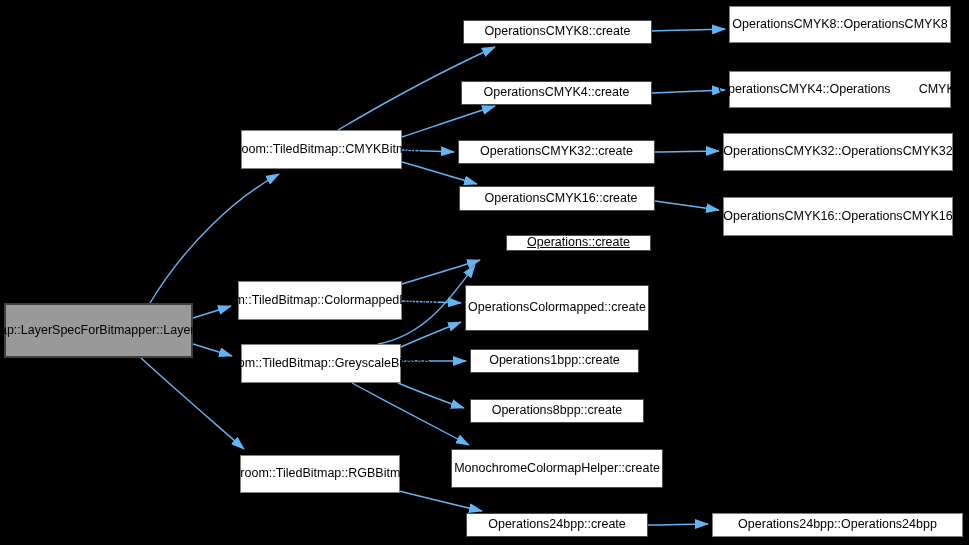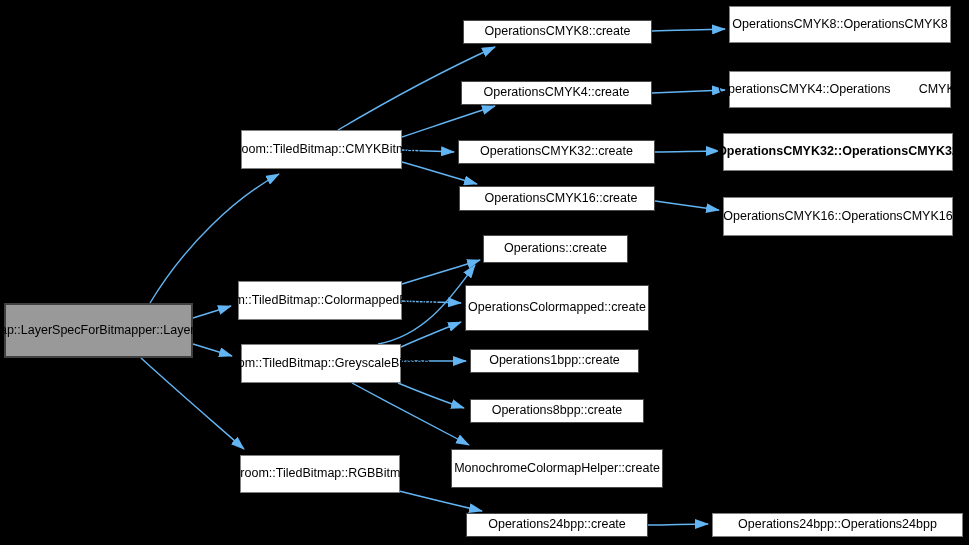--- a/index.html
+++ b/index.html
@@ -83,21 +83,21 @@
     </div>
     <div class="node link" style="left: 461px; top: 81px; width: 191px; height: 24px;">
       <span class="node-line">OperationsCMYK4::create</span>
     </div>
     <div class="node link" style="left: 458px; top: 140px; width: 197px; height: 24px;">
       <span class="node-line">OperationsCMYK32::create</span>
     </div>
     <div class="node link" style="left: 459px; top: 186px; width: 196px; height: 25px; padding-left: 8px;">
       <span class="node-line">OperationsCMYK16::create</span>
     </div>
-    <div class="node link" style="left: 483px; top: 235px; width: 145px; height: 28px;">
+    <div class="node link" style="left: 506px; top: 235px; width: 145px; height: 16px; text-decoration: underline;">
       <span class="node-line">Operations::create</span>
     </div>
     <div class="node link" style="left: 465px; top: 285px; width: 184px; height: 46px;">
       <span class="node-line">OperationsColormapped</span>
       <span class="node-line">::create</span>
     </div>
     <div class="node link" style="left: 470px; top: 349px; width: 169px; height: 24px;">
       <span class="node-line">Operations1bpp::create</span>
     </div>
     <div class="node link" style="left: 470px; top: 399px; width: 174px; height: 24px;">
@@ -111,21 +111,21 @@
       <span class="node-line">Operations24bpp::create</span>
     </div>
     <div class="node plain" style="left: 729px; top: 6px; width: 222px; height: 37px;">
       <span class="node-line">OperationsCMYK8::Operations</span>
       <span class="node-line">CMYK8</span>
     </div>
     <div class="node plain" style="left: 729px; top: 71px; width: 222px; height: 37px; gap: 28px;">
       <span class="node-line">OperationsCMYK4::Operations</span>
       <span class="node-line">CMYK4</span>
     </div>
-    <div class="node plain" style="left: 723px; top: 133px; width: 230px; height: 38px; font-weight: bold;">
+    <div class="node plain" style="left: 723px; top: 133px; width: 230px; height: 38px;">
       <span class="node-line">OperationsCMYK32::Operations</span>
       <span class="node-line">CMYK32</span>
     </div>
     <div class="node plain" style="left: 723px; top: 197px; width: 230px; height: 39px;">
       <span class="node-line">OperationsCMYK16::Operations</span>
       <span class="node-line">CMYK16</span>
     </div>
     <div class="node plain" style="left: 712px; top: 513px; width: 251px; height: 24px;">
       <span class="node-line">Operations24bpp::Operations24bpp</span>
     </div>

